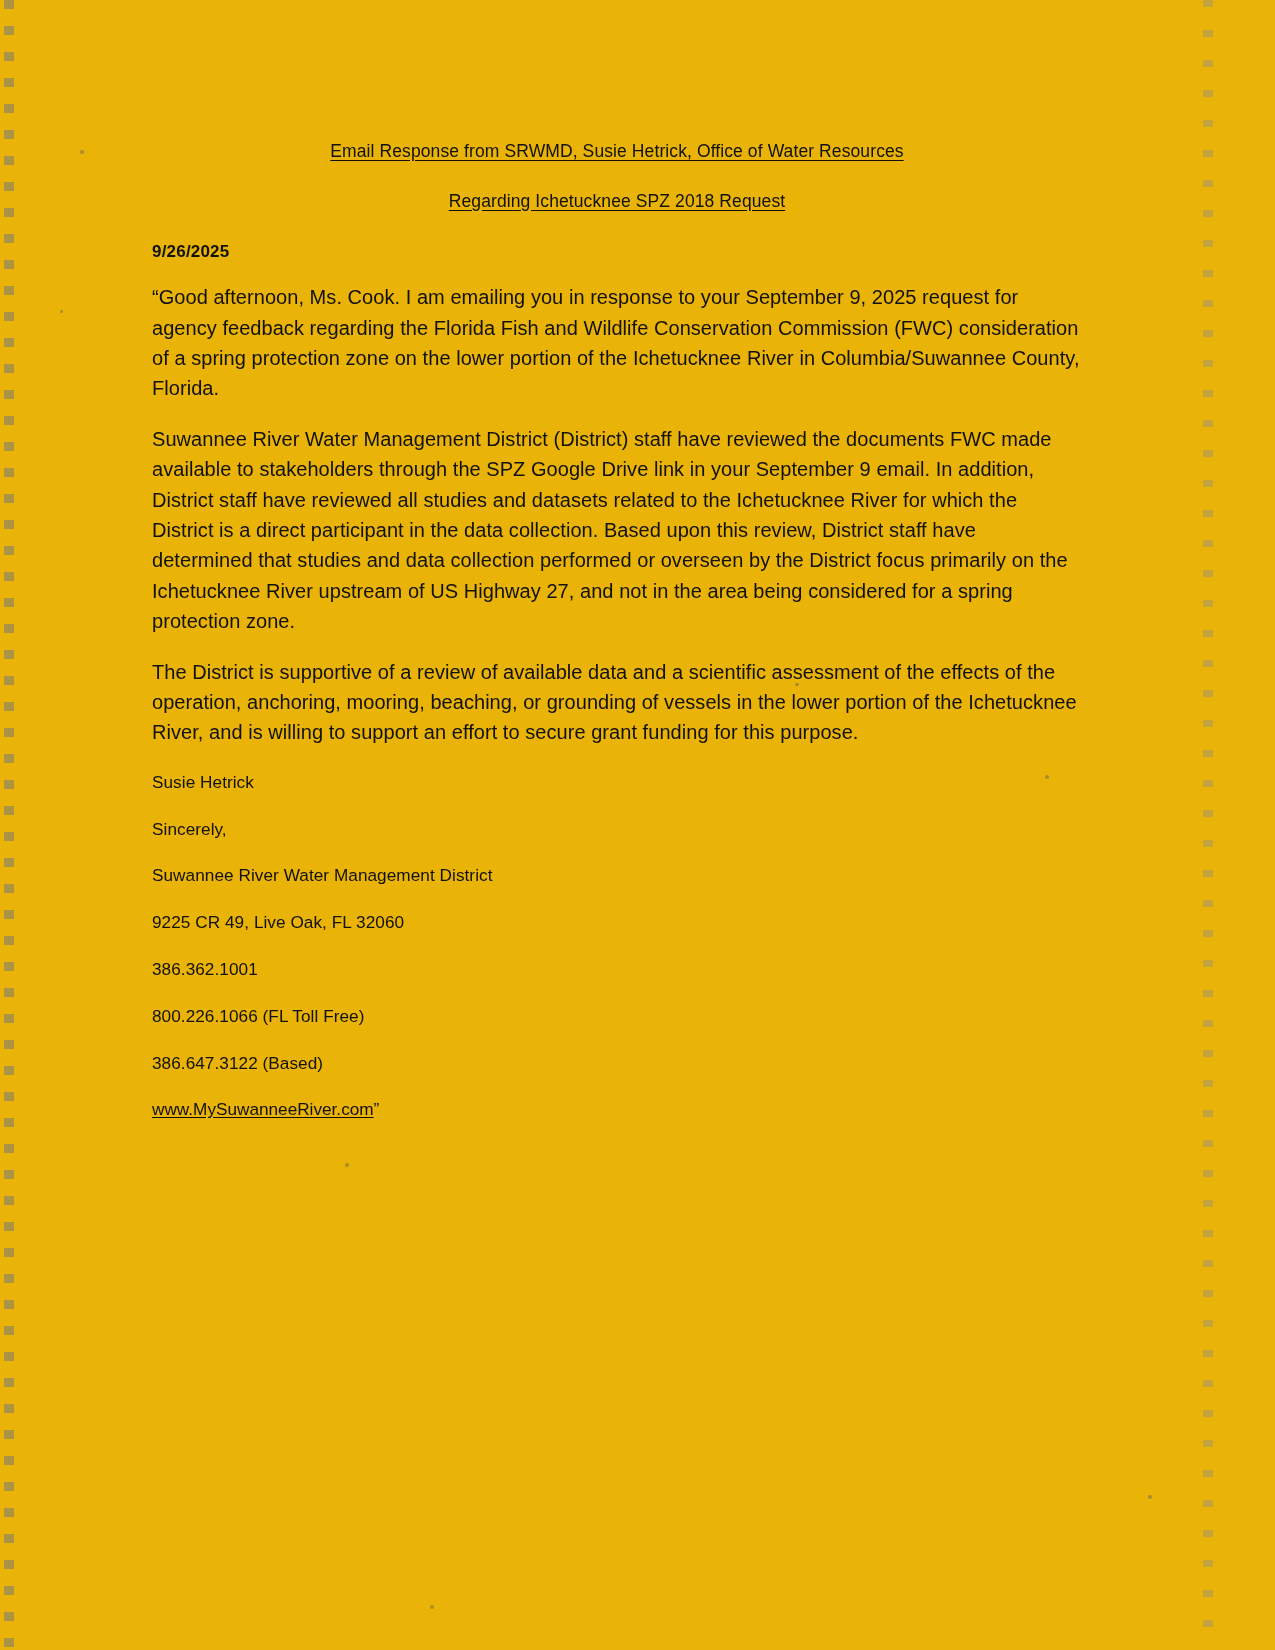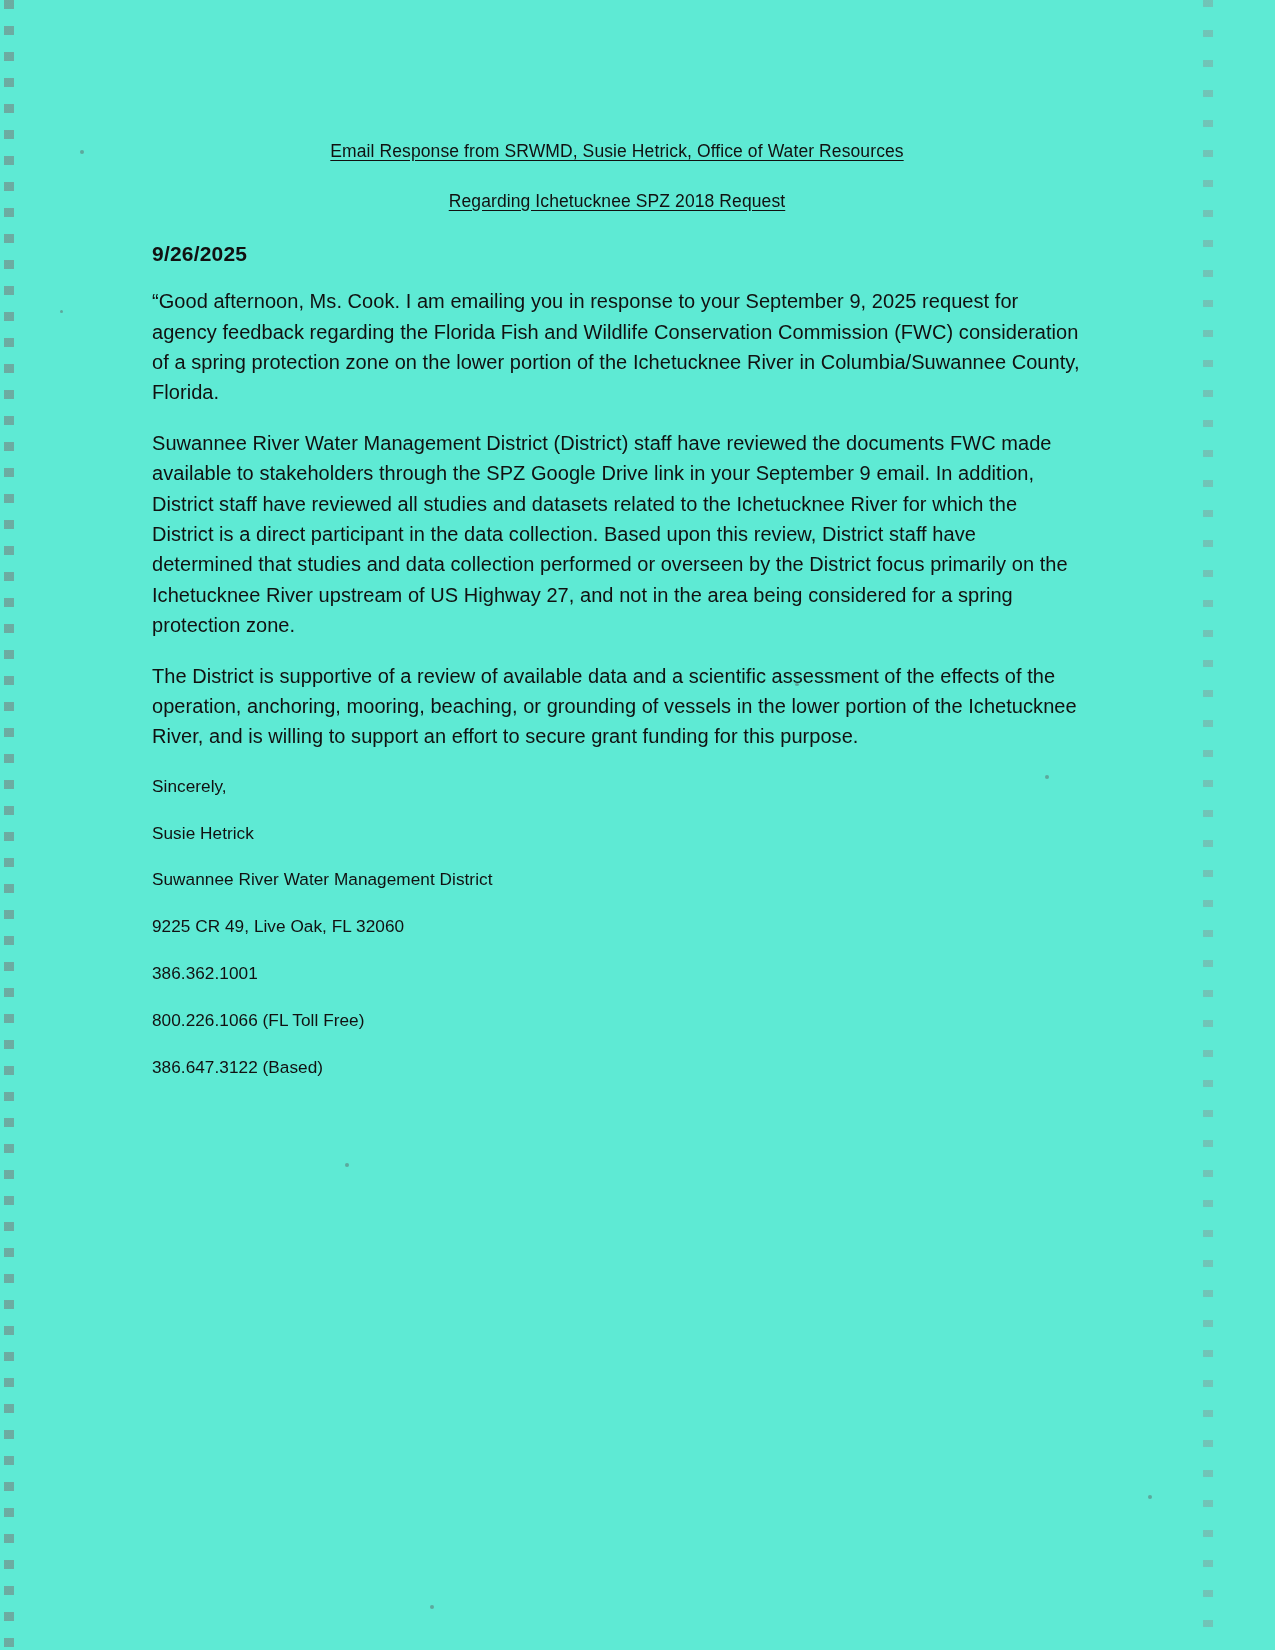--- a/index.html
+++ b/index.html
@@ -8,21 +8,21 @@
     background: #ffffff;
   }
   body {
     font-family: "Liberation Sans", sans-serif;
     color: #111111;
   }
   .page {
     position: relative;
     width: 1275px;
     height: 1650px;
-    background: #5eead4;
+    background: #eab308;
     overflow: hidden;
     box-sizing: border-box;
   }
 
   
   .scan-edge-left,
   .scan-edge-right {
     position: absolute;
     top: 0;
     bottom: 0;
@@ -76,21 +76,21 @@
   .doc-subtitle span {
     text-decoration: underline;
     text-underline-offset: 3px;
   }
   .doc-subtitle {
     margin-top: 26px;
   }
 
   .date-line {
     margin-top: 29px;
-    font-size: 21px;
+    font-size: 17px;
     font-weight: 700;
     letter-spacing: 0.2px;
   }
 
   p.body-para {
     margin: 0;
     margin-top: 20px;
     font-size: 20px;
     line-height: 1.52;
     text-align: left;
@@ -144,23 +144,24 @@
 
     <div class="doc-subtitle"><span>Regarding Ichetucknee SPZ 2018 Request</span></div>
 
     <div class="date-line">9/26/2025</div>
 
     <p class="body-para">“Good afternoon, Ms. Cook.  I am emailing you in response to your September 9, 2025 request for agency feedback regarding the Florida Fish and Wildlife Conservation Commission (FWC) consideration of a spring protection zone on the lower portion of the Ichetucknee River in Columbia/Suwannee County, Florida.</p>
     <p class="body-para">Suwannee River Water Management District (District) staff have reviewed the documents FWC made available to stakeholders through the SPZ Google Drive link in your September 9 email.  In addition, District staff have reviewed all studies and datasets related to the Ichetucknee River for which the District is a direct participant in the data collection.  Based upon this review, District staff have determined that studies and data collection performed or overseen by the District focus primarily on the Ichetucknee River upstream of US Highway 27, and not in the area being considered for a spring protection zone.</p>
     <p class="body-para">The District is supportive of a review of available data and a scientific assessment of the effects of the operation, anchoring, mooring, beaching, or grounding of vessels in the lower portion of the Ichetucknee River, and is willing to support an effort to secure grant funding for this purpose.</p>
 
     <div class="sig-block">
+      <div class="sig-line">Susie Hetrick</div>
       <div class="sig-line">Sincerely,</div>
-      <div class="sig-line">Susie Hetrick</div>
       <div class="sig-line">Suwannee River Water Management District</div>
       <div class="sig-line">9225 CR 49, Live Oak, FL 32060</div>
       <div class="sig-line">386.362.1001</div>
       <div class="sig-line">800.226.1066 (FL Toll Free)</div>
       <div class="sig-line">386.647.3122 (Based)</div>
+      <div class="sig-url"><a href="#">www.MySuwanneeRiver.com</a><span class="closing-quote">”</span></div>
     </div>
 
   </div>
 </div>
 
 </body></html>

